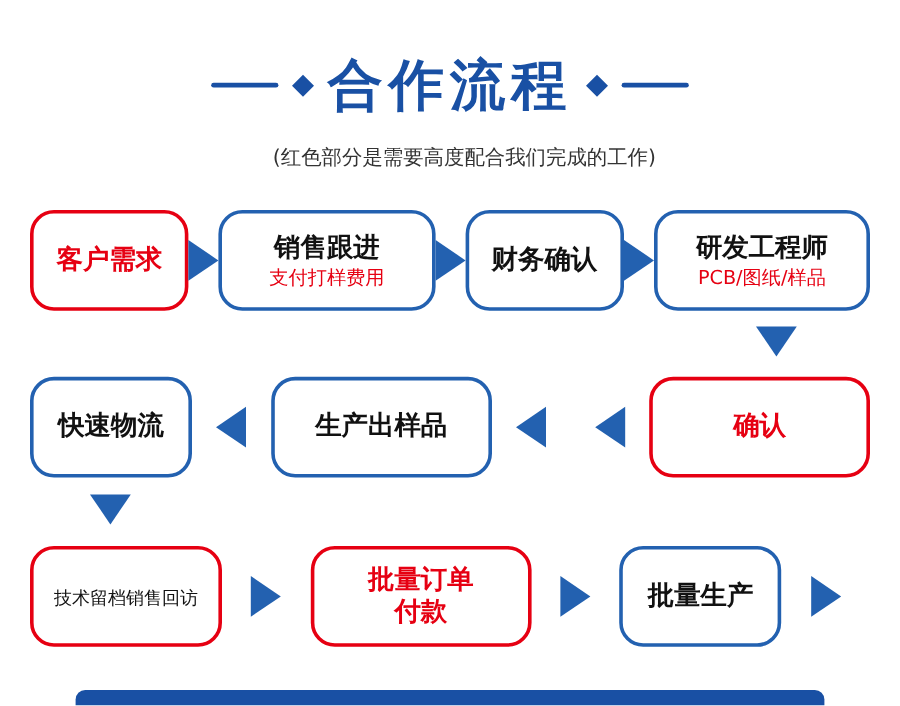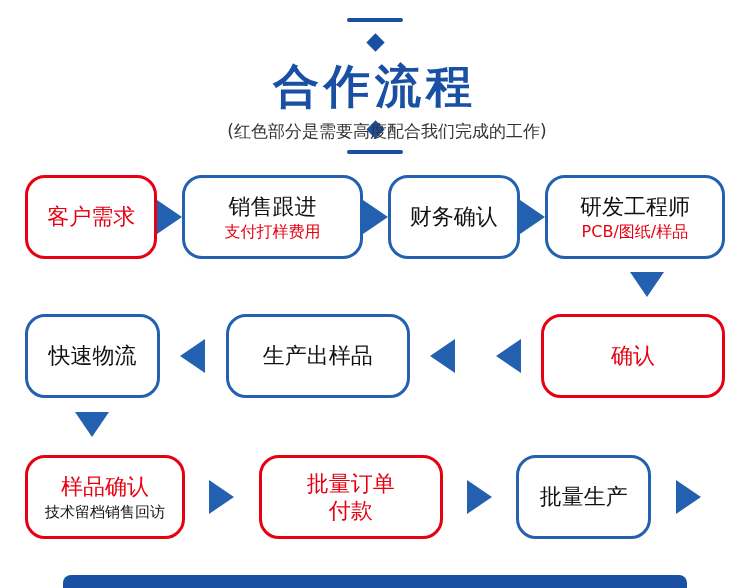--- a/index.html
+++ b/index.html
@@ -6,39 +6,39 @@
     --blue:#1950a4;
     --blue-border:#2361b0;
     --red:#e60012;
     --text:#111111;
   }
   *{box-sizing:border-box;}
   body{margin:0;background:#ffffff;font-family:"DejaVu Sans","Liberation Sans",sans-serif;}
   .page{position:relative;width:750px;height:588px;background:#ffffff;overflow:hidden;}
 
   
-  .title-row{position:absolute;top:18px;left:0;width:100%;display:flex;align-items:center;justify-content:center;gap:14px;flex-direction:column;}
+  .title-row{position:absolute;top:48px;left:0;width:100%;display:flex;align-items:center;justify-content:center;gap:14px;}
   .hline{width:56px;height:4px;background:var(--blue);border-radius:2px;}
   .diamond{width:13px;height:13px;background:var(--blue);transform:rotate(45deg);}
   .page-title{margin:0;font-size:46px;font-weight:bold;color:var(--blue);letter-spacing:5px;line-height:1;}
   .subtitle{position:absolute;top:108px;left:0;width:100%;text-align:center;font-size:17px;color:#333;margin:12px;}
 
   
   .row{position:absolute;left:25px;width:700px;display:flex;align-items:center;}
   .row1{top:175px;}
   .row2{top:314px;}
   .row3{top:455px;}
   .gap{flex:1;display:flex;align-items:center;justify-content:center;}
 
   
   .box{height:84px;border:3px solid var(--blue-border);border-radius:20px;background:#fff;
        display:flex;flex-direction:column;align-items:center;justify-content:center;padding:4px 6px;}
   .box.red{border-color:var(--red);}
   .w130{width:130px;} .w135{width:135px;} .w155{width:184px;} .w160{width:160px;}
-  .box-title{font-size:22px;font-weight:normal;color:var(--text);line-height:1.25;text-align:center;}
+  .box-title{font-size:22px;font-weight:bold;color:var(--text);line-height:1.25;text-align:center;}
   .box-title.red-text{color:var(--red);}
   .box-sub{font-size:16px;color:var(--text);margin-top:2px;text-align:center;line-height:1.2;}
   .box-sub.red-text{color:var(--red);}
   .box-sub.small{font-size:15px;}
 
   
   .arrow-right{width:0;height:0;border-top:17px solid transparent;border-bottom:17px solid transparent;border-left:25px solid var(--blue-border);}
   .arrow-left{width:0;height:0;border-top:17px solid transparent;border-bottom:17px solid transparent;border-right:25px solid var(--blue-border);}
   .arrow-down{position:absolute;width:0;height:0;border-left:17px solid transparent;border-right:17px solid transparent;border-top:25px solid var(--blue-border);}
   .down1{top:272px;left:630px;}
@@ -107,21 +107,20 @@
       </div>
     <div class="box red w155">
       <div class="box-title red-text">确认</div>
     </div>
   </div>
 
   <span class="arrow-down down2"></span>
 
   <div class="row row3">
     <div class="box red w160">
-      <div class="box-title red-text">样品确认</div>
       <div class="box-sub small">技术留档销售回访</div>
     </div>
     <div class="gap">
         <span class="arrow-right"></span>
       </div>
     <div class="box red w155">
       <div class="box-title red-text">批量订单</div>
       <div class="box-title red-text">付款</div>
     </div>
     <div class="gap">

